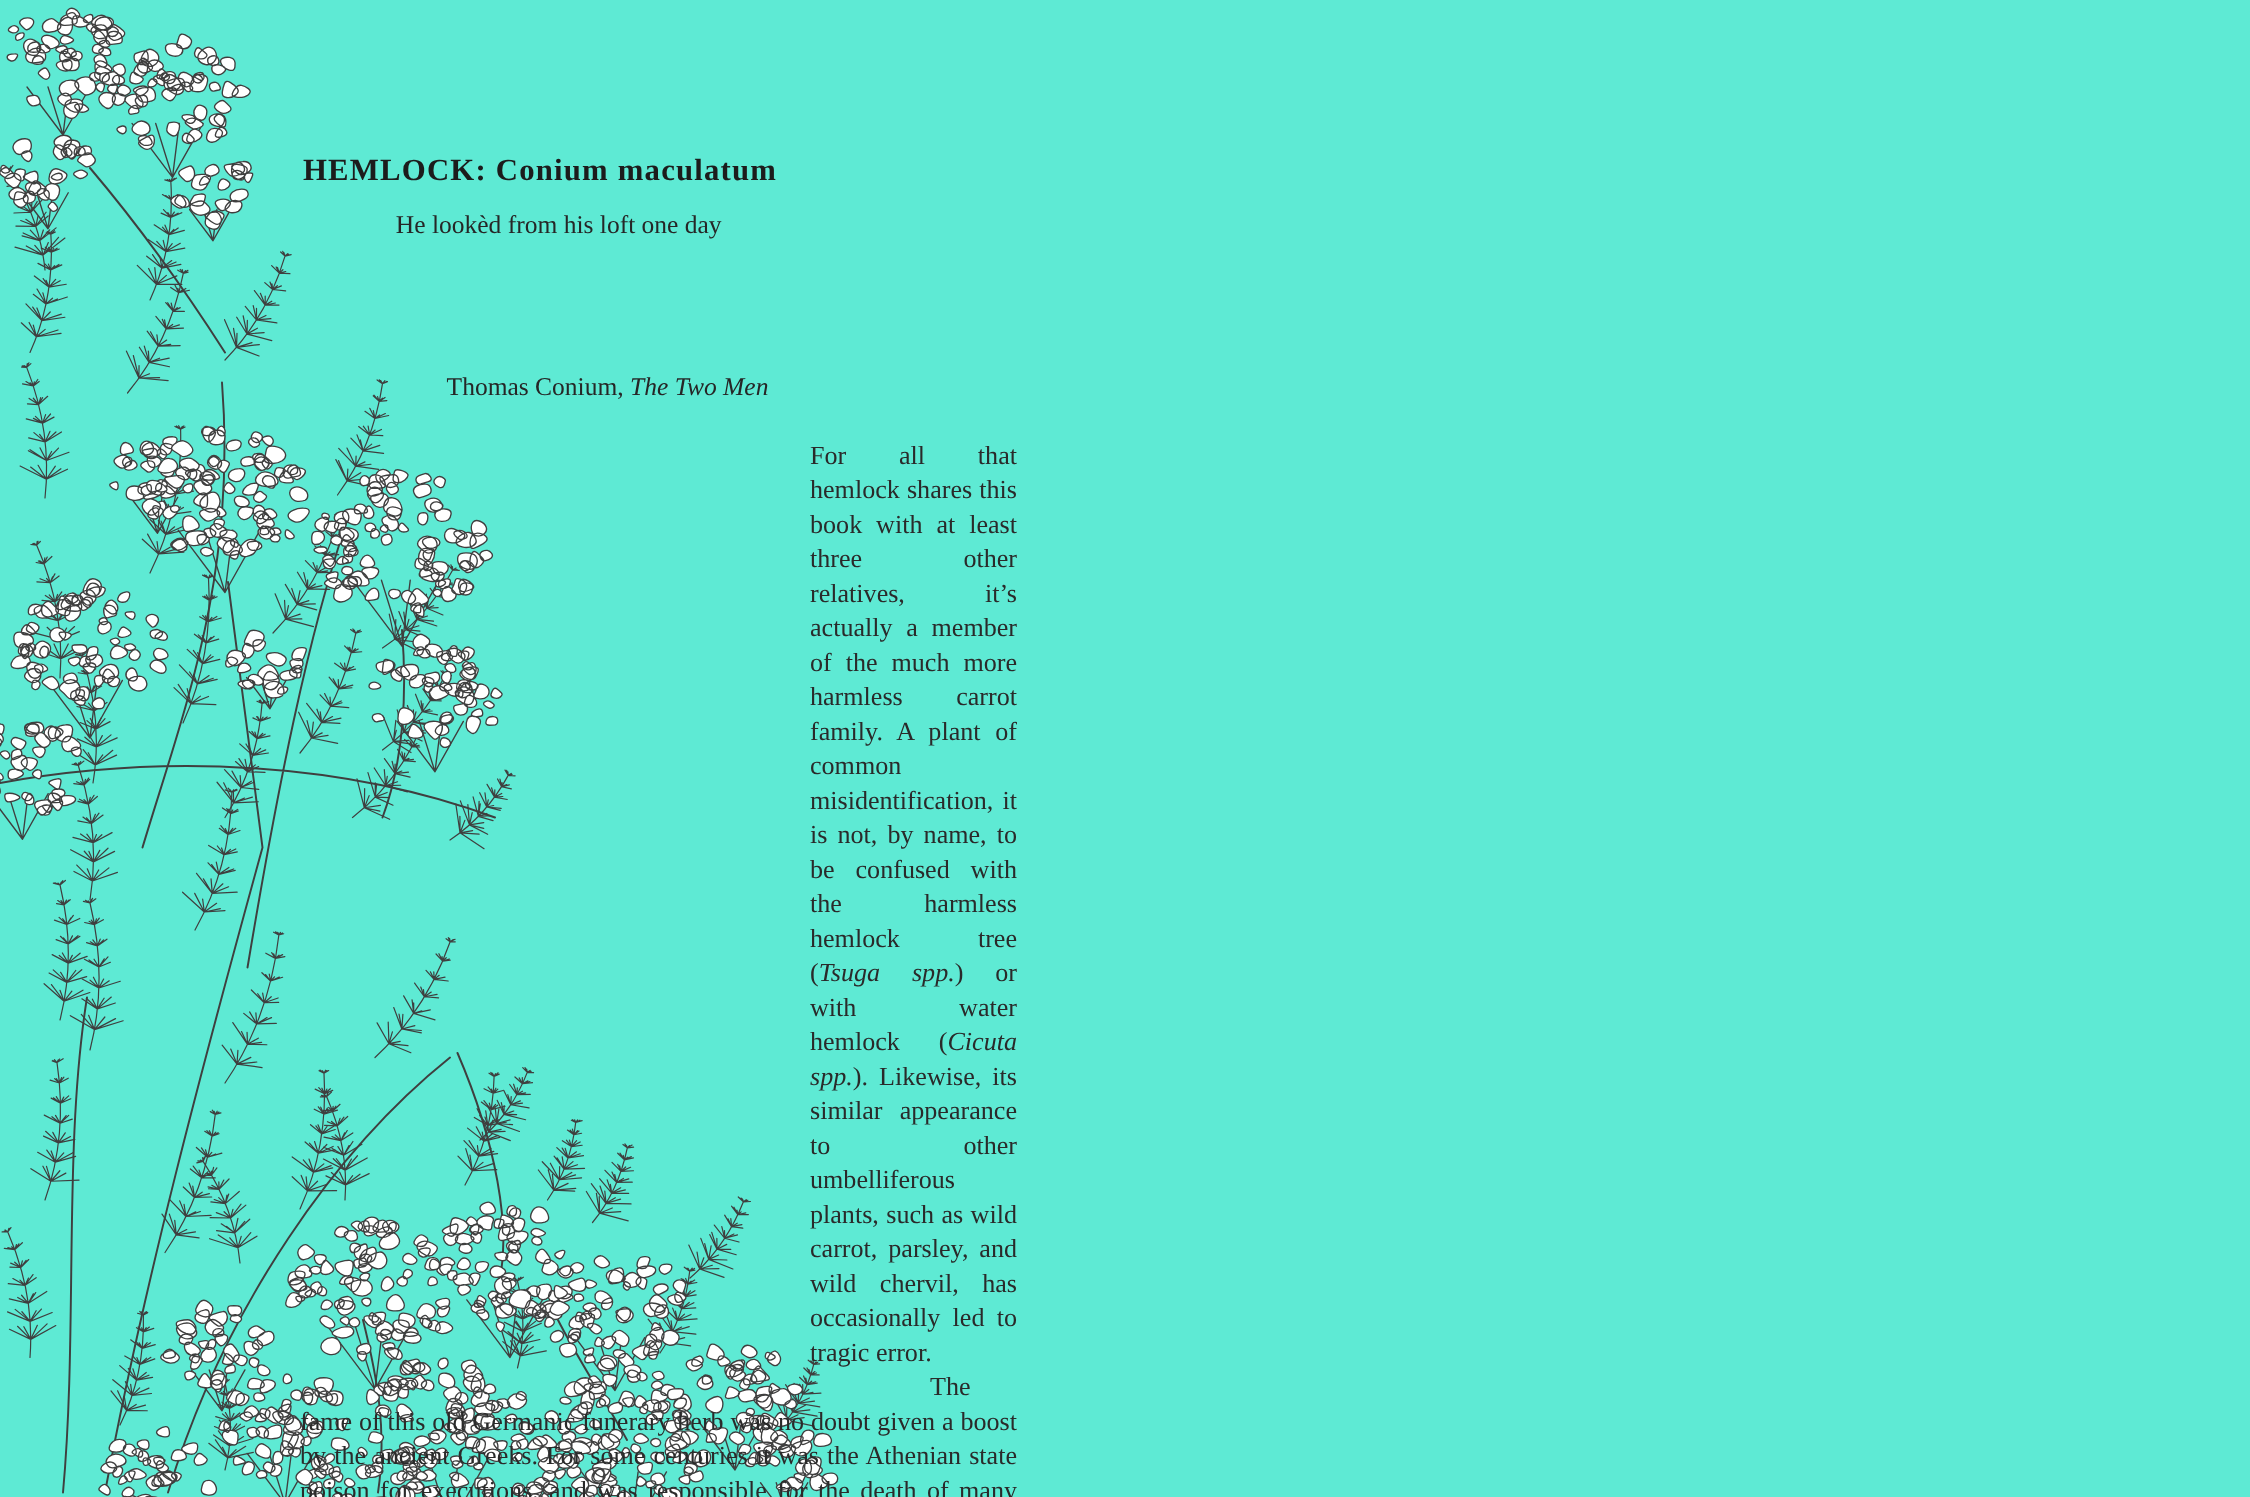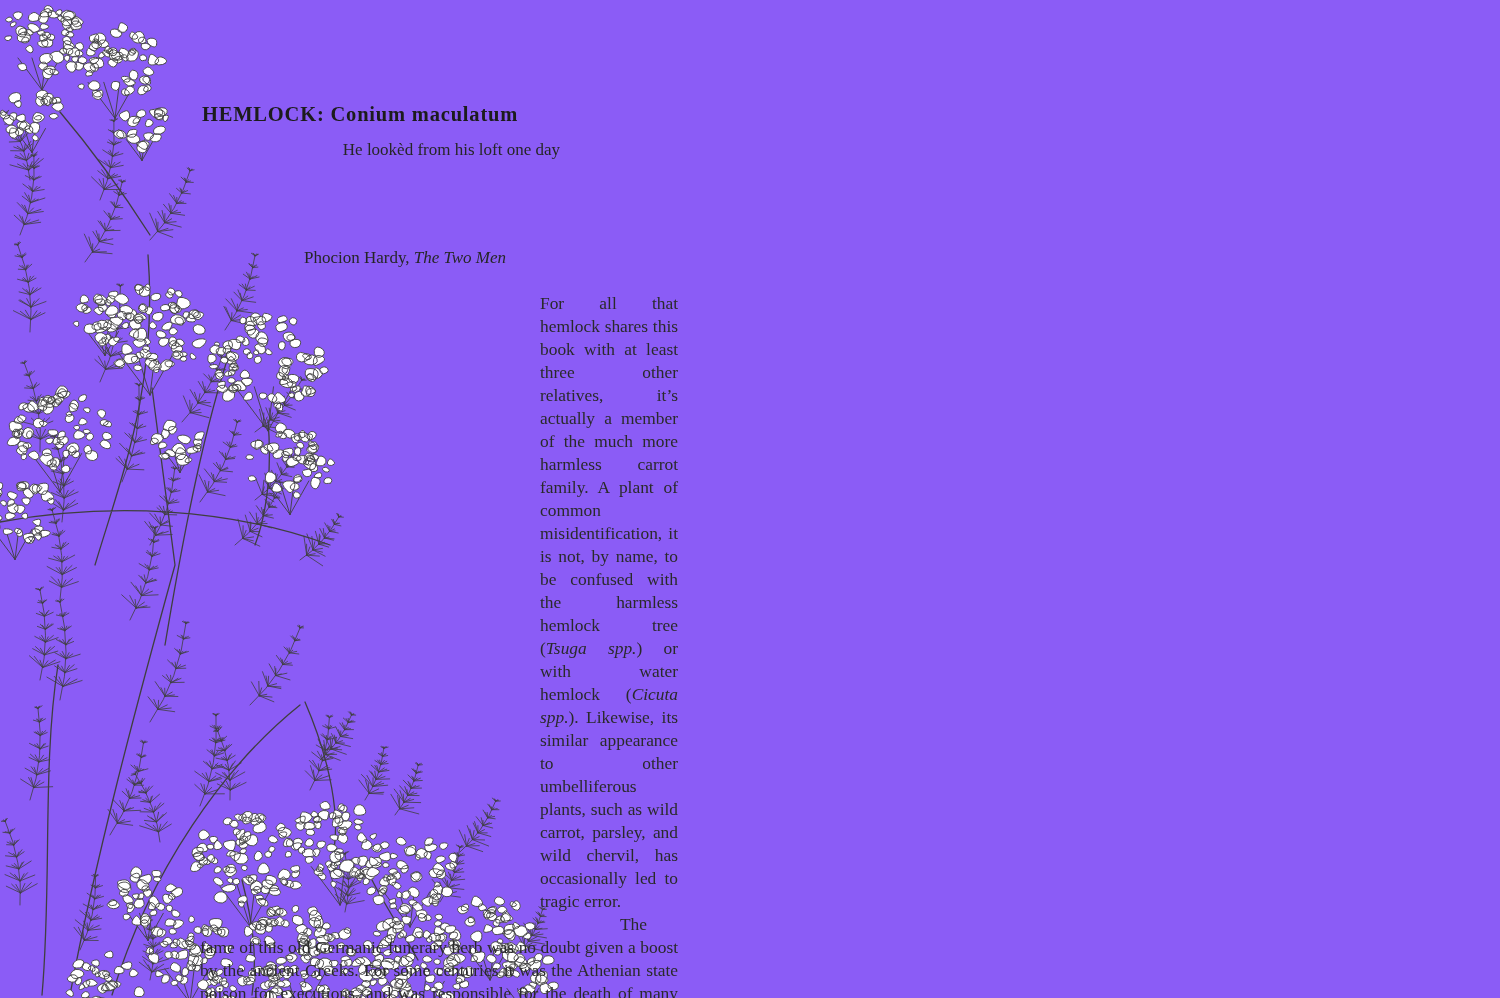--- a/index.html
+++ b/index.html
@@ -1,25 +1,25 @@
 <!DOCTYPE html>
 <html><head>
 <meta charset="utf-8">
 <style>
   html,body{margin:0;padding:0;background:#ffffff;}
-  .spread{position:relative;width:1500px;height:998px;background:#8b5cf6;overflow:hidden;
+  .spread{position:relative;width:1500px;height:998px;background:#5eead4;overflow:hidden;
           font-family:"Liberation Serif","DejaVu Serif",serif;color:#232323;}
   .page{position:absolute;top:0;height:998px;}
   .page-left{left:0;width:750px;}
   .page-right{left:750px;width:750px;}
   .illustration{position:absolute;left:0;top:0;width:750px;height:998px;}
   .illustration svg{display:block;}
   .chapter-title{position:absolute;left:202px;top:89px;font-size:20.5px;font-weight:bold;
                  letter-spacing:.8px;color:#1c1c1c;white-space:nowrap;}
-  .poem{position:absolute;left:185px;top:139px;width:375px;text-align:right;
+  .poem{position:absolute;left:185px;top:139px;width:375px;text-align:center;
         font-size:17px;line-height:22.3px;color:#262626;}
   .poem-attribution{position:absolute;left:255px;top:248px;width:300px;text-align:center;
         font-size:17px;color:#262626;white-space:nowrap;}
   .body-left{position:absolute;left:200px;top:292px;width:478px;font-size:17.4px;
         line-height:23px;text-align:justify;color:#2a2a2a;}
   .wrap-shape{float:left;width:340px;height:624px;
         shape-outside:polygon(0 0,130 0,152 25,166 52,169 88,168 228,148 252,143 296,142 388,
                               157 410,162 432,188 452,242 474,286 497,298 519,307 542,
                               314 564,323 587,333 624,0 624);
         shape-margin:4px;}
@@ -125,21 +125,21 @@
         </svg>
     </div>
 
     <h1 class="chapter-title">HEMLOCK: Conium maculatum</h1>
 
     <div class="poem">
       <div>He lookèd from his loft one day</div>
     </div>
 
     <div class="poem-attribution">
-      <span>Phocion Hardy, </span><i>The Two Men</i>
+      <span>Thomas Conium, </span><i>The Two Men</i>
     </div>
 
     <div class="body-left">
       <div class="wrap-shape"></div>
       <p><span>For all that hemlock shares this book with at least three other relatives, it’s actually a member of the much more harmless carrot family. A plant of common misidentification, it is not, by name, to be confused with the harmless hemlock tree (</span><i>Tsuga spp.</i><span>) or with water hemlock (</span><i>Cicuta spp.</i><span>). Likewise, its similar appearance to other umbelliferous plants, such as wild carrot, parsley, and wild chervil, has occasionally led to tragic error.</span></p>
       <p class="cont fill-last">The fame of this old Germanic funerary herb was no doubt given a boost by the ancient Greeks. For some centuries it was the Athenian state poison for executions, and was responsible for the death of many famous historical figures, such as Socrates (his execution being discussed in greater detail at the beginning of this book), Theramenes, and Phocion. It is also given particular attention by the Germans, who believe it to be a plant of great</p>
     </div>
   </section>
 
   <section class="page page-right">

